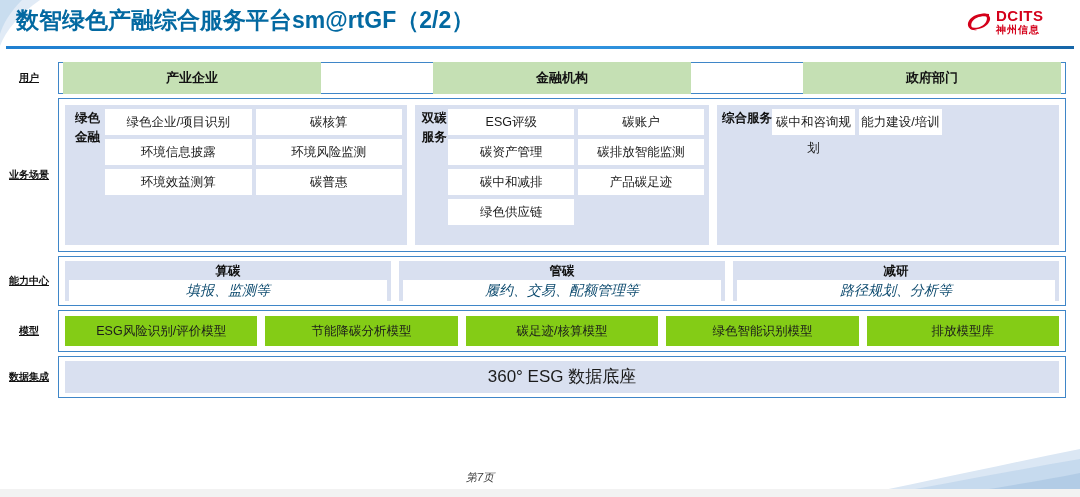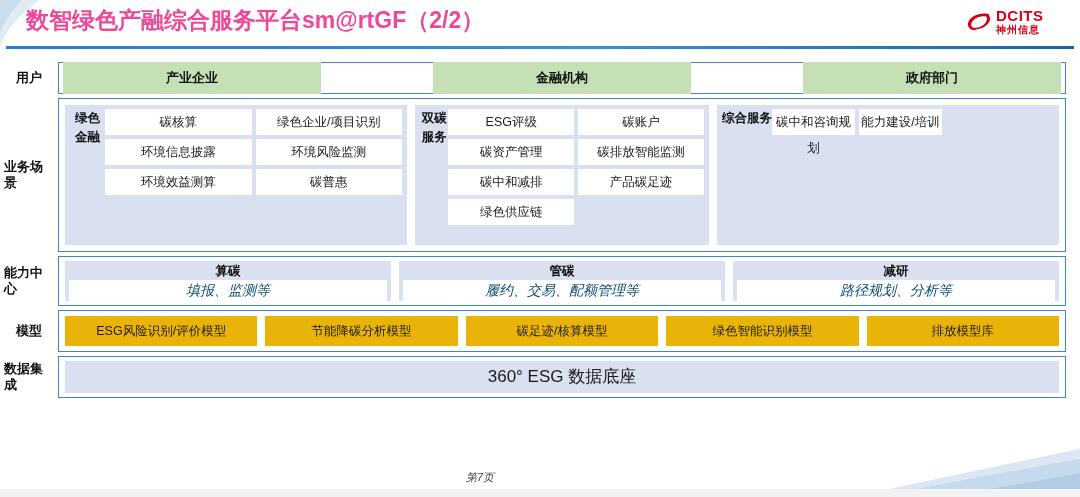--- a/index.html
+++ b/index.html
@@ -27,27 +27,27 @@
 
   
   .title-bar {
     position: absolute;
     left: 0; top: 0;
     width: 1080px;
     height: 48px;
   }
   .slide-title {
     position: absolute;
-    left: 26px;
+    left: 16px;
     top: 5px;
     font-size: 23px;
     font-weight: bold;
     letter-spacing: 0px;
     white-space: nowrap;
-    color: #ec4899;
+    color: #0369a1;
   }
   .title-rule {
     position: absolute;
     left: 6px;
     top: 46px;
     width: 1068px;
     height: 3px;
     background: linear-gradient(to right, #1f7fd0 0%, #2f93df 55%, #1666a8 100%);
   }
 
@@ -96,26 +96,27 @@
     display: flex;
     align-items: stretch;
     margin-bottom: 4px;
   }
   .row-label {
     width: 58px;
     min-width: 58px;
     display: flex;
     align-items: center;
     justify-content: center;
-    font-size: 13px;
+    font-size: 10px;
     font-weight: bold;
     color: #111;
     line-height: 16px;
     padding: 0 4px;
     box-sizing: border-box;
+    text-decoration: underline;
   }
   .row-body {
     flex: 1;
     margin-right: 14px;
     border: 1px solid #3f86c8;
     background: #ffffff;
     box-sizing: border-box;
     padding: 5px;
   }
 
@@ -221,21 +222,21 @@
   
   .model-row .row-body {
     height: 42px;
     display: flex;
     align-items: center;
     gap: 8px;
     padding: 4px 6px;
   }
   .model-item {
     flex: 1;
-    background: #eab308;
+    background: #84cc16;
     height: 30px;
     line-height: 30px;
     text-align: center;
     font-size: 12.5px;
     color: #1b1b1b;
   }
 
   
   .data-row .row-body {
     height: 42px;
@@ -322,22 +323,22 @@
     </div>
   </div>
 
   <div class="row scenario-row">
     <div class="row-label">业务场景</div>
     <div class="row-body">
 
       <div class="scn-group g1">
         <div class="scn-title">绿色金融</div>
         <div class="scn-items">
+          <div class="scn-item">绿色企业/项目识别</div>
           <div class="scn-item">碳核算</div>
-          <div class="scn-item">绿色企业/项目识别</div>
           <div class="scn-item">环境信息披露</div>
           <div class="scn-item">环境风险监测</div>
           <div class="scn-item">环境效益测算</div>
           <div class="scn-item">碳普惠</div>
         </div>
       </div>
 
       <div class="scn-group g2">
         <div class="scn-title">双碳服务</div>
         <div class="scn-items">

